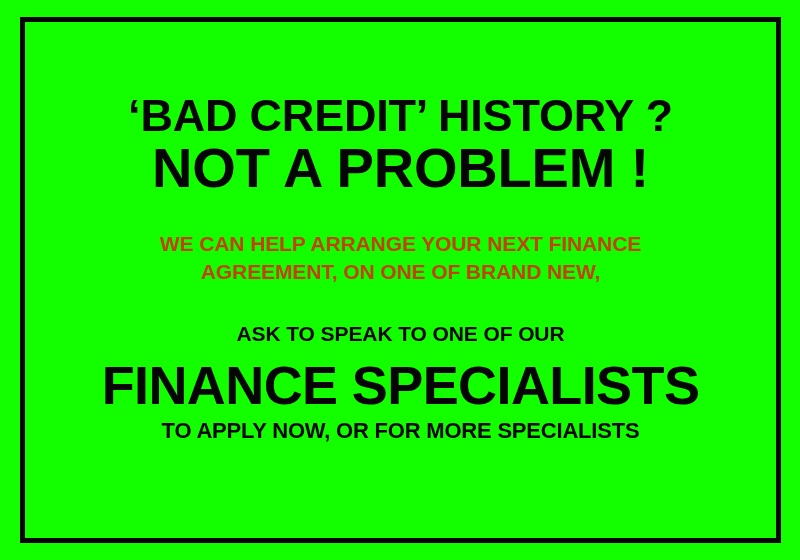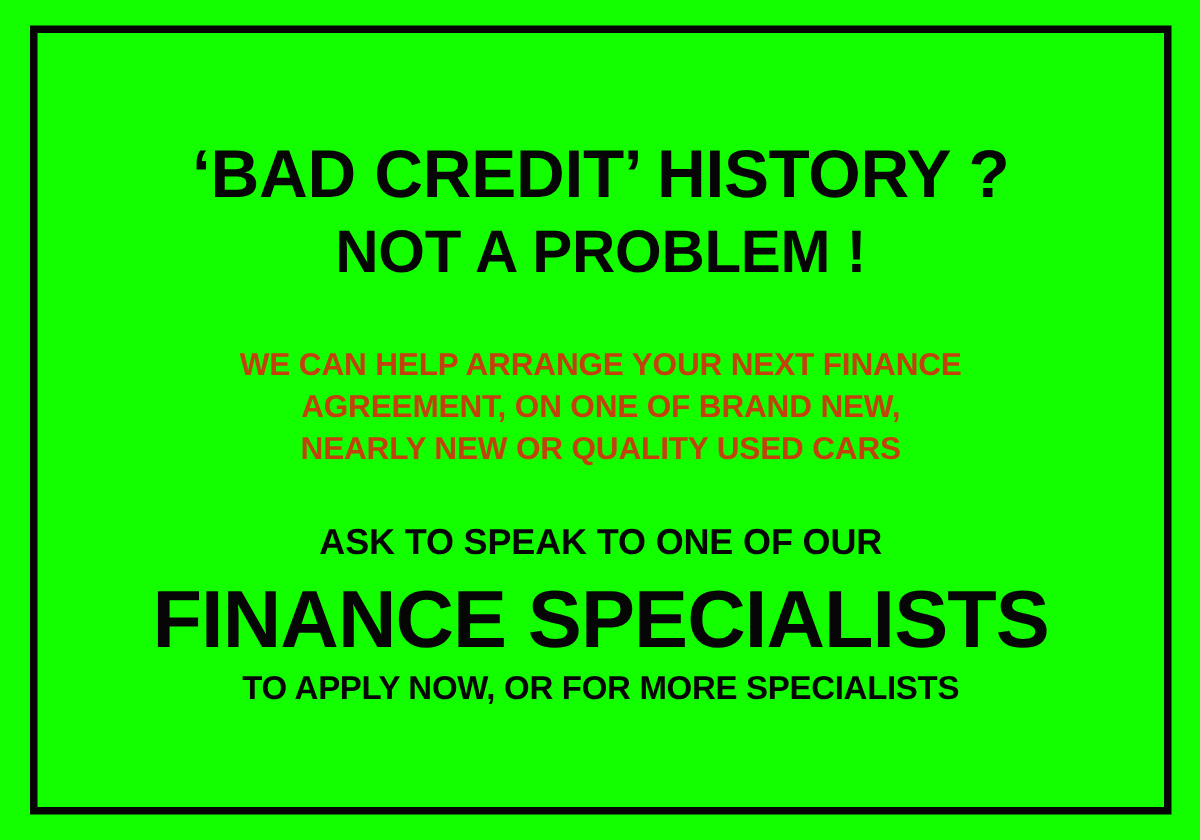--- a/index.html
+++ b/index.html
@@ -52,21 +52,21 @@
     display: block;
     font-family: "Liberation Sans", sans-serif;
     font-weight: bold;
     font-size: 45px;
     line-height: 52px;
     letter-spacing: -0.2px;
     color: #060606;
     white-space: nowrap;
   }
   .headline.line2 {
-    font-size: 40px;
+    font-size: 56px;
     line-height: 52px;
   }
   .body-block {
     margin-top: 36px;
     width: 100%;
   }
   .body-line {
     display: block;
     font-family: "Liberation Sans", sans-serif;
     font-weight: bold;
@@ -77,21 +77,21 @@
     white-space: nowrap;
   }
   .cta-block {
     margin-top: 34px;
     width: 100%;
   }
   .cta-lead {
     display: block;
     font-family: "Liberation Sans", sans-serif;
     font-weight: bold;
-    font-size: 24px;
+    font-size: 21px;
     line-height: 28px;
     letter-spacing: -0.1px;
     color: #060606;
     white-space: nowrap;
   }
   .cta-main {
     display: block;
     margin-top: 12px;
     font-family: "Liberation Sans", sans-serif;
     font-weight: bold;
@@ -123,21 +123,20 @@
   <div class="content">
 
     <div class="headline-block">
       <span class="headline line1">‘BAD CREDIT’ HISTORY ?</span>
       <span class="headline line2">NOT A PROBLEM !</span>
     </div>
 
     <div class="body-block">
       <span class="body-line">WE CAN HELP ARRANGE YOUR NEXT FINANCE</span>
       <span class="body-line">AGREEMENT, ON ONE OF BRAND NEW,</span>
-      <span class="body-line">NEARLY NEW OR QUALITY USED CARS</span>
     </div>
 
     <div class="cta-block">
       <span class="cta-lead">ASK TO SPEAK TO ONE OF OUR</span>
       <span class="cta-main">FINANCE SPECIALISTS</span>
       <span class="cta-foot">TO APPLY NOW, OR FOR MORE SPECIALISTS</span>
     </div>
 
   </div>
 </div>

